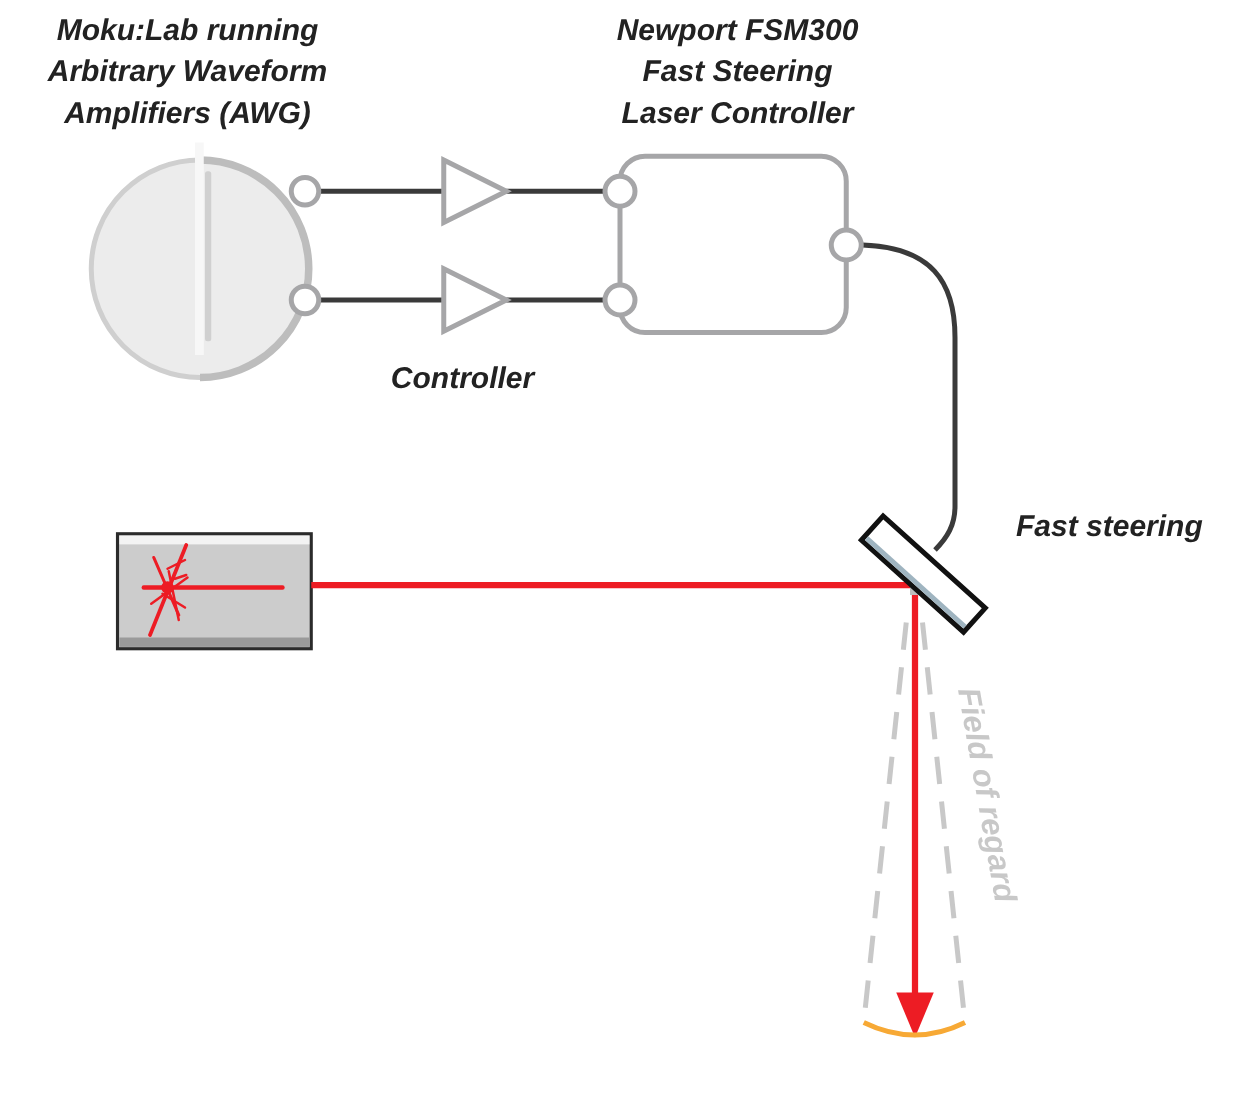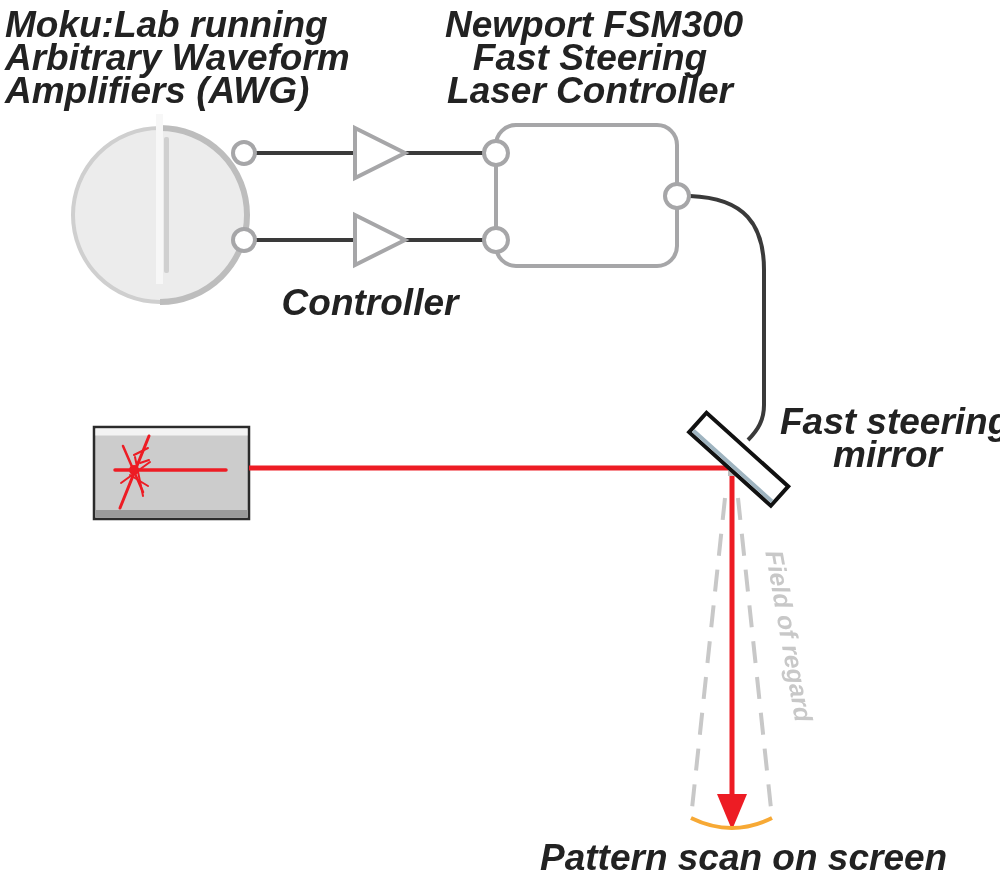--- a/index.html
+++ b/index.html
@@ -4,21 +4,21 @@
   <style>
     html, body { margin: 0; padding: 0; background: #ffffff; }
     body { width: 1000px; height: 881px; position: relative; overflow: hidden; }
     #stage { position: absolute; left: 0; top: 0; width: 1000px; height: 881px; }
     .label {
       position: absolute;
       font-family: "Liberation Sans", sans-serif;
       font-weight: bold;
       font-style: italic;
       color: #222222;
-      font-size: 37px;
+      font-size: 24px;
       line-height: 33px;
       text-align: center;
       white-space: nowrap;
     }
     .label div { display: block; }
     .for-label {
       position: absolute;
       font-family: "Liberation Sans", sans-serif;
       font-weight: bold;
       font-style: italic;
@@ -106,19 +106,17 @@
     <div>Newport FSM300</div>
     <div>Fast Steering</div>
     <div>Laser Controller</div>
   </div>
 
   <div class="label" style="left:280px; top:286px; width:180px;">Controller</div>
 
 
   <div class="label" style="left:780px; top:405px; width:215px;">
     <div>Fast steering</div>
-    <div>mirror</div>
   </div>
 
   <div class="for-label" style="left:788px; top:548px; transform: rotate(80deg);">Field of regard</div>
 
-  <div class="label" style="left:540px; top:841px; width:390px;">Pattern scan on screen</div>
 </div>
 
 </body></html>

